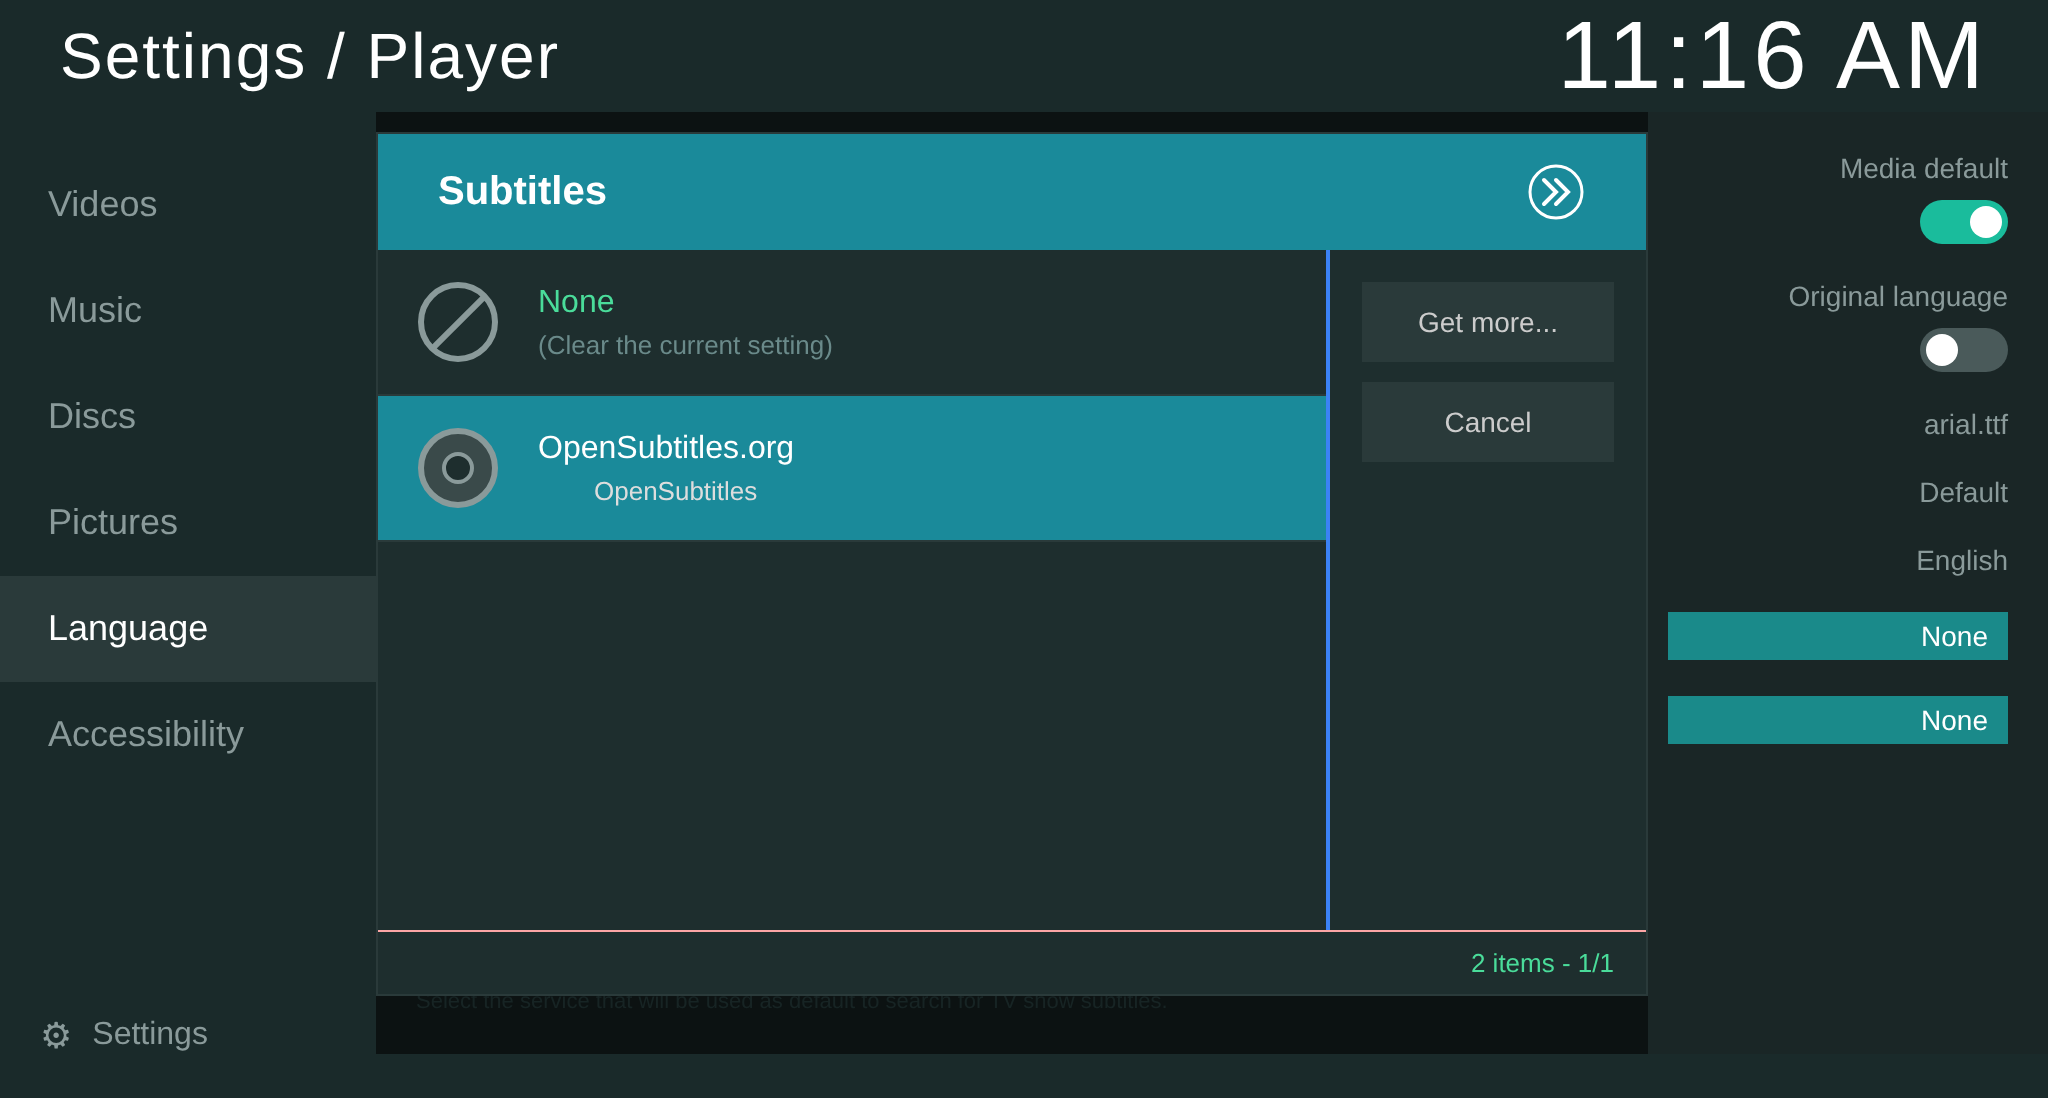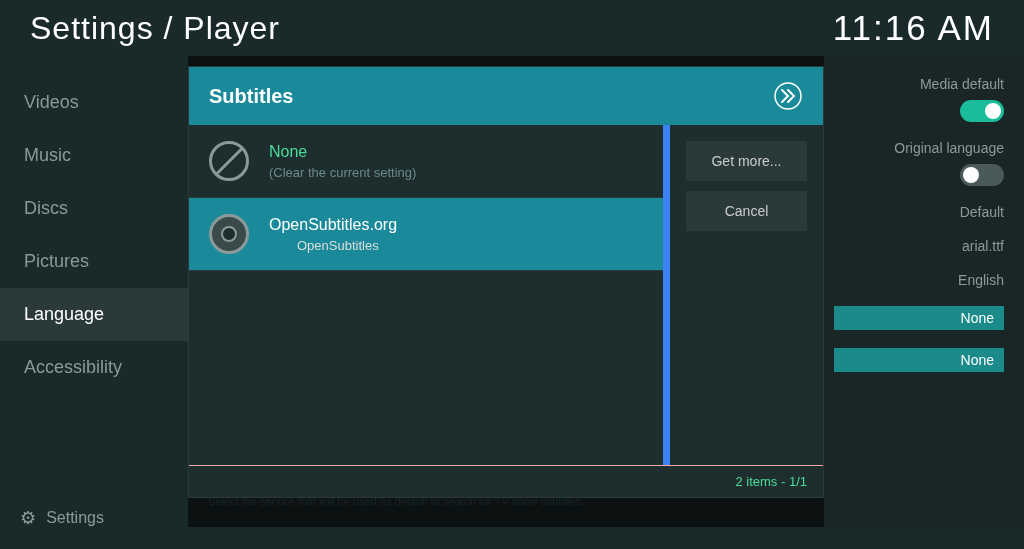--- a/index.html
+++ b/index.html
@@ -22,21 +22,21 @@
       background-color: #1a2a2a;
     }
     .header-title {
       color: #ffffff;
       font-size: 32px;
       font-weight: 300;
       letter-spacing: 1px;
     }
     .header-time {
       color: #ffffff;
-      font-size: 35px;
+      font-size: 48px;
       font-weight: 300;
       letter-spacing: 2px;
     }
 
     
     .main-layout {
       display: flex;
       height: 471px;
     }
 
@@ -167,21 +167,21 @@
     }
 
     .modal {
       width: 660px;
       background-color: #1e2e2e;
       border: 1px solid #2a3a3a;
     }
 
     .modal-header {
       background-color: #1a8a9a;
-      padding: 14px 20px;
+      padding: 14px 30px;
       display: flex;
       justify-content: space-between;
       align-items: center;
     }
     .modal-title {
       color: #ffffff;
       font-size: 20px;
       font-weight: bold;
     }
     .kodi-icon {
@@ -248,21 +248,21 @@
       color: #ddd;
       margin-left: 28px;
     }
 
     .modal-actions {
       width: 160px;
       padding: 16px;
       display: flex;
       flex-direction: column;
       gap: 10px;
-      border-left: 7px solid #3b82f6;
+      border-left: 2px solid #3b82f6;
     }
 
     .modal-btn {
       padding: 12px 10px;
       background-color: #2a3a3a;
       color: #cccccc;
       border: none;
       cursor: pointer;
       font-size: 14px;
       text-align: center;
@@ -433,24 +433,24 @@
     <div class="right-panel">
       <div class="right-item">
         <span class="right-label">Media default</span>
         <div class="toggle-on"></div>
       </div>
       <div class="right-item">
         <span class="right-label">Original language</span>
         <div class="toggle-off"></div>
       </div>
       <div class="right-item">
+        <span class="right-value">arial.ttf</span>
+      </div>
+      <div class="right-item">
         <span class="right-value">Default</span>
-      </div>
-      <div class="right-item">
-        <span class="right-value">arial.ttf</span>
       </div>
       <div class="right-item">
         <span class="right-value">English</span>
       </div>
       <div class="right-item">
         <span class="right-value highlighted">None</span>
       </div>
       <div class="right-item">
         <span class="right-value highlighted">None</span>
       </div>

